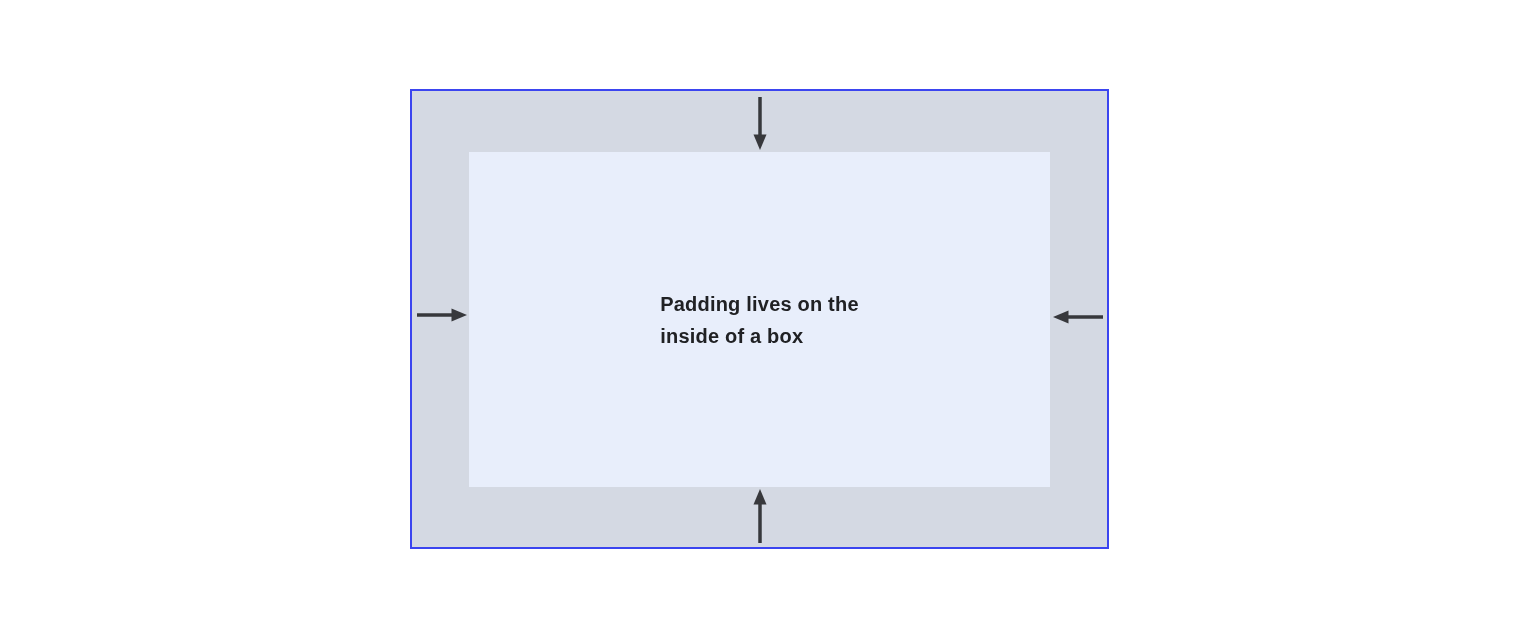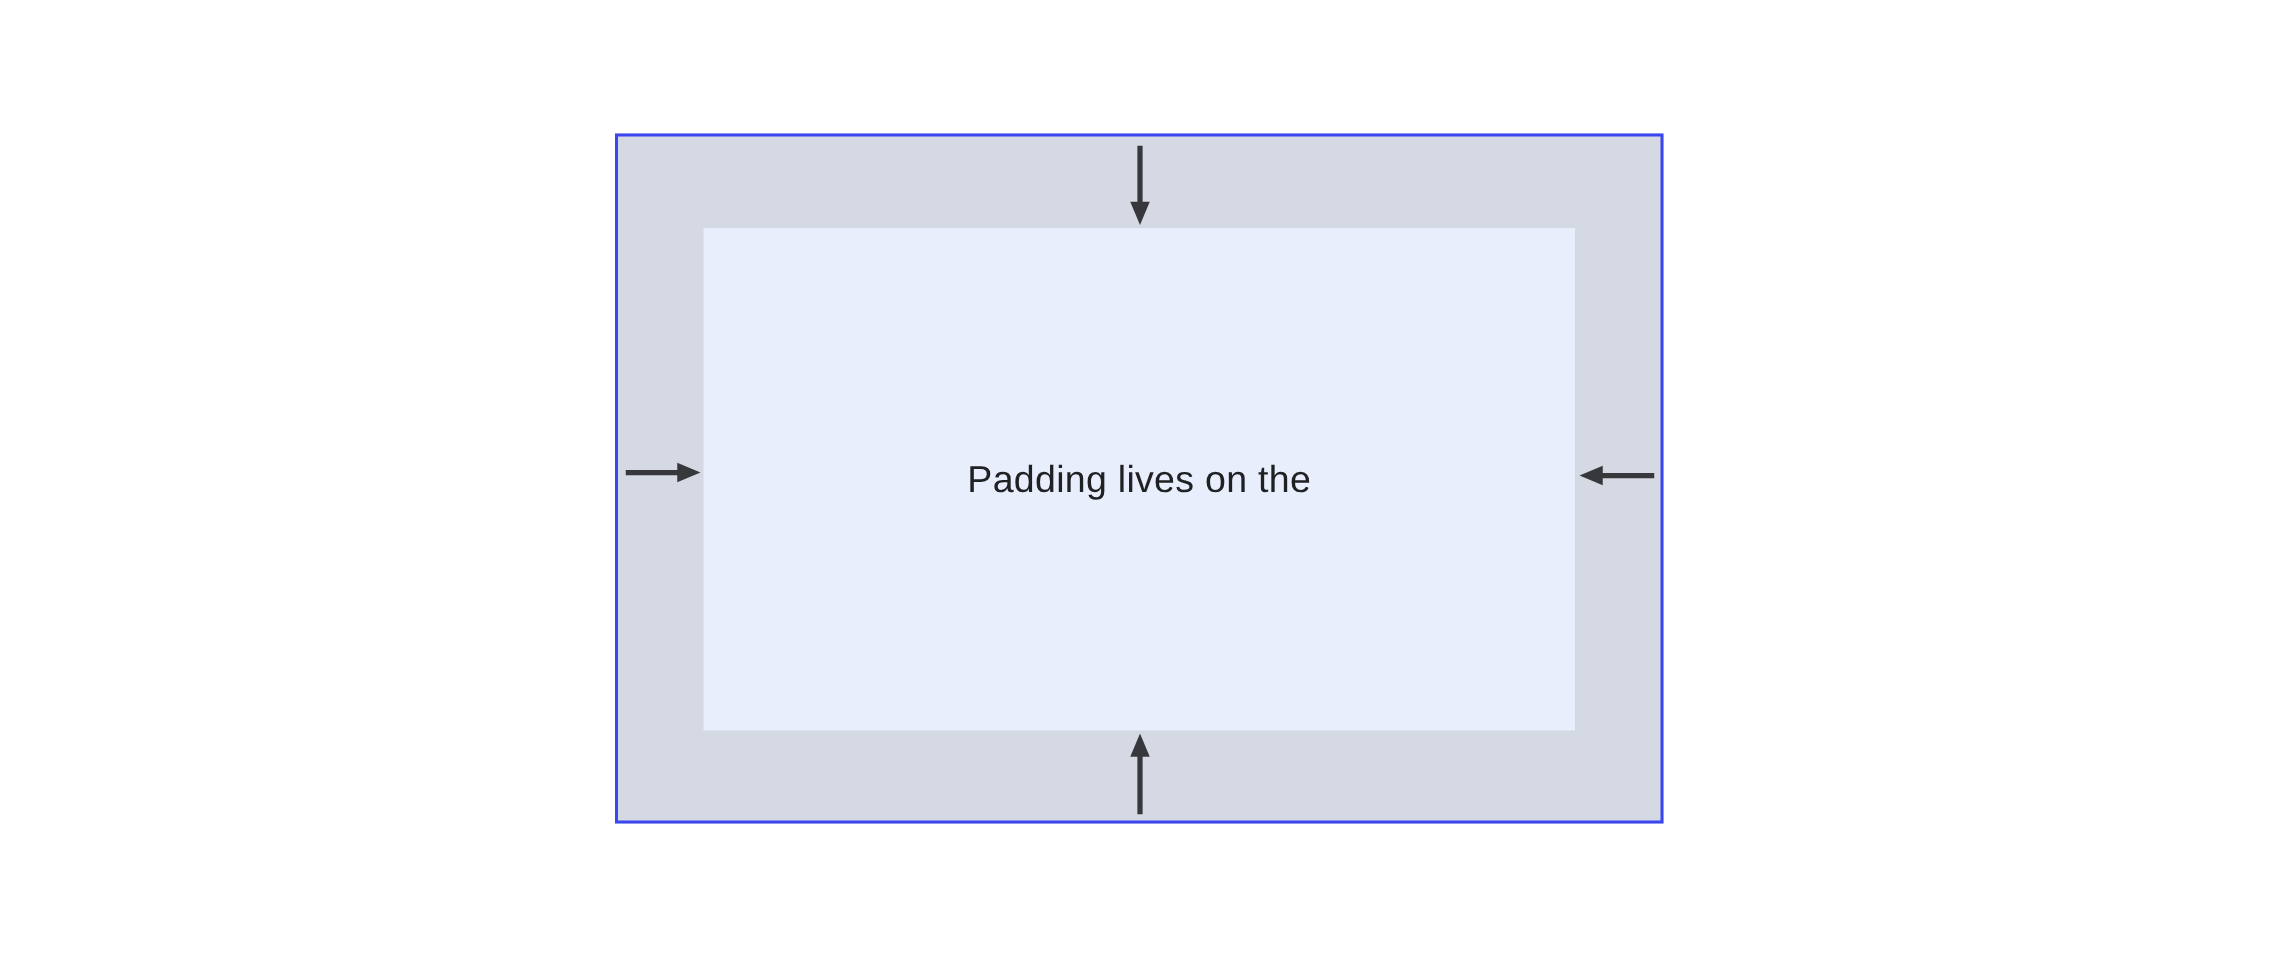--- a/index.html
+++ b/index.html
@@ -39,22 +39,22 @@
     width: 581px;
     height: 335px;
     background: var(--content-area);
     display: flex;
     align-items: center;
     justify-content: center;
   }
   .label {
     width: fit-content;
     text-align: left;
-    font-weight: normal;
-    font-size: 25px;
+    font-weight: bold;
+    font-size: 20px;
     line-height: 32px;
     color: var(--text);
     letter-spacing: 0.2px;
   }
   .label span { display: block; }
   .arrow {
     position: absolute;
     color: var(--arrow);
     display: block;
   }
@@ -85,17 +85,18 @@
     </svg>
 
     <svg class="arrow arrow-right" viewBox="0 0 50 16" xmlns="http://www.w3.org/2000/svg" aria-hidden="true">
       <line x1="50" y1="8" x2="14" y2="8" stroke="currentColor" stroke-width="3.5"></line>
       <polygon points="0,8 15.5,1.5 15.5,14.5" fill="currentColor"></polygon>
     </svg>
 
     <div class="inner-box">
       <div class="label">
         <span>Padding lives on the</span>
+        <span>inside of a box</span>
       </div>
     </div>
 
   </div>
 </div>
 
 </body></html>

